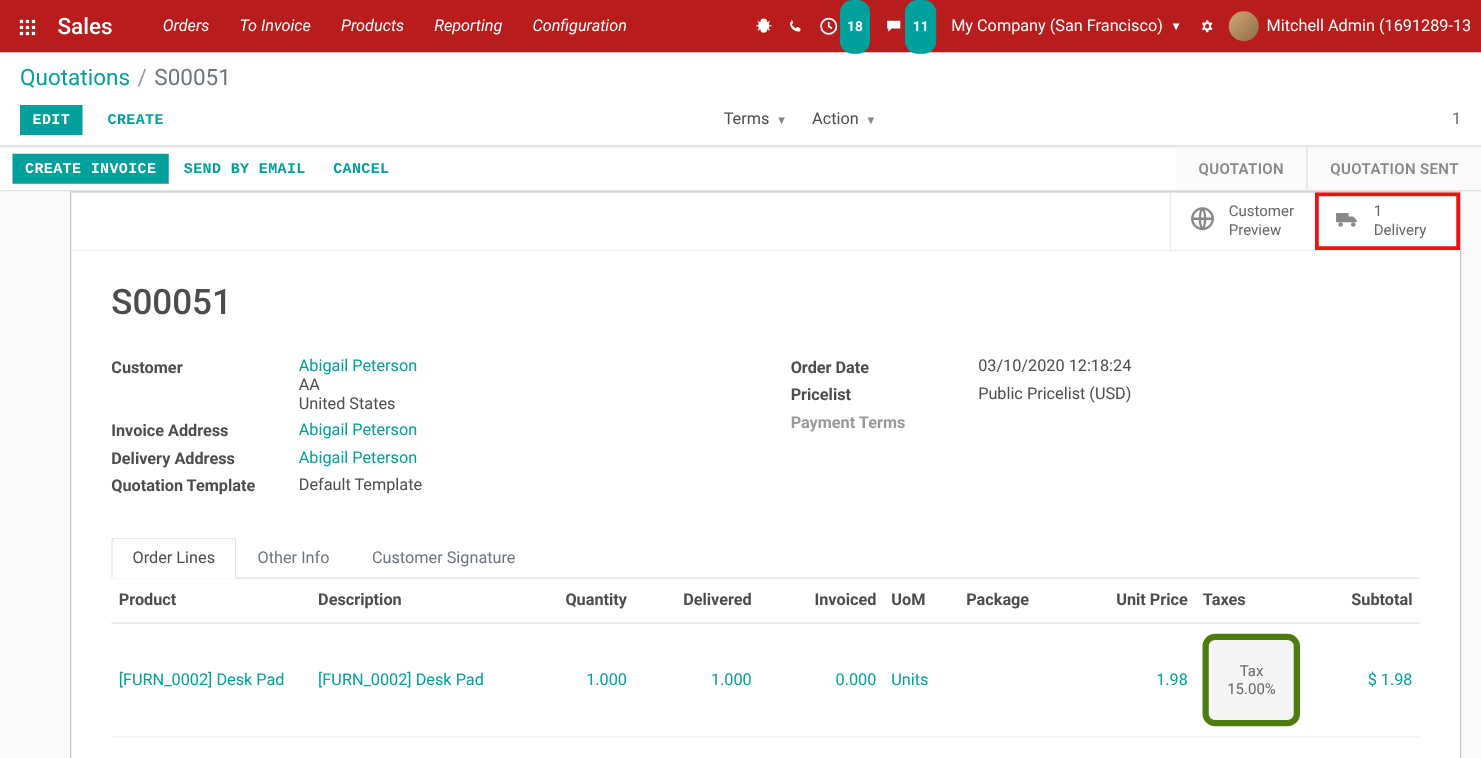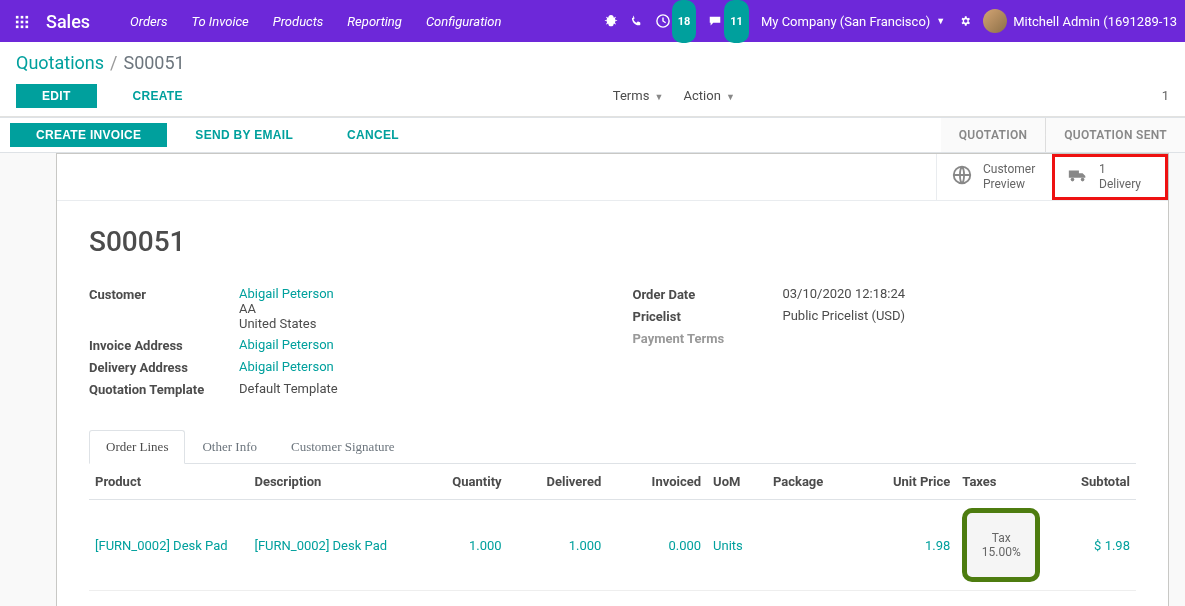--- a/index.html
+++ b/index.html
@@ -1,40 +1,40 @@
 <!DOCTYPE html>
 <html><head>
 <meta charset="utf-8">
 <style>
 * { box-sizing: border-box; margin: 0; padding: 0; }
 body { font-family: -apple-system, BlinkMacSystemFont, "Segoe UI", Roboto, "Helvetica Neue", Arial, sans-serif; font-size: 13px; color: #4c4c4c; background: #f9f9f9; width: 1185px; }
 a { text-decoration: none; }
 
 
-.navbar { background: #6d28d9; height: 42px; display: flex; align-items: center; color: #fff; padding: 0 8px; }
+.navbar { background: #b91c1c; height: 42px; display: flex; align-items: center; color: #fff; padding: 0 8px; }
 .navbar .apps-icon { width: 28px; text-align: center; font-size: 16px; }
 .navbar .brand { font-size: 18px; font-weight: 500; margin-left: 10px; margin-right: 30px; }
 .navbar .menu { display: flex; gap: 4px; font-style: italic; }
 .navbar .menu a { color: #fff; padding: 6px 10px; font-size: 13px; }
 .navbar .spacer { flex: 1; }
 .navbar .right { display: flex; align-items: center; gap: 12px; }
 .navbar .icon-item { color: #fff; display: flex; align-items: center; position: relative; }
 .navbar .badge { background: #00a09d; color: #fff; border-radius: 10px; font-size: 11px; padding: 15px 6px; margin-left: 2px; font-weight: 700; }
 .navbar .company { color: #fff; font-size: 13px; display: flex; align-items: center; }
 .navbar .avatar { width: 24px; height: 24px; border-radius: 50%; background: linear-gradient(135deg, #d4a574, #8b6f47); margin-right: 6px; }
 .navbar .username { color: #fff; font-size: 13px; white-space: nowrap; overflow: hidden; }
 
 
 .control { background: #fff; border-bottom: 1px solid #e2e2e0; padding: 10px 16px 0 16px; }
 .breadcrumb { font-size: 18px; margin-bottom: 10px; display: flex; align-items: center; gap: 6px; }
 .breadcrumb .root { color: #00a09d; }
 .breadcrumb .sep { color: #999; }
 .breadcrumb .cur { color: #6c757d; }
 .ctrl-row { display: flex; align-items: center; padding-bottom: 8px; }
-.btn { display: inline-block; padding: 5px 26px; font-size: 12px; border: none; cursor: pointer; }
+.btn { display: inline-block; padding: 5px 10px; font-size: 12px; border: none; cursor: pointer; font-family: Liberation Mono, monospace; }
 .btn-primary { background: #00a09d; color: #fff; font-weight: 700; letter-spacing: 0.3px; }
 .btn-link { color: #00a09d; background: transparent; font-weight: 700; letter-spacing: 0.3px; }
 .ctrl-center { flex:1; display:flex; justify-content:center; gap: 4px; }
 .dropdown { color: #4c4c4c; padding: 5px 8px; cursor: pointer; font-size: 13px; }
 .dropdown .caret { font-size: 9px; margin-left: 2px; color: #888; }
 .ctrl-right { text-align: right; min-width: 30px; color: #666; font-size: 13px; }
 
 
 .statusbar { background: #fff; border-top: 1px solid #dee2e6; border-bottom: 1px solid #dee2e6; display: flex; align-items: stretch; height: 36px; padding-left: 10px; }
 .statusbar .left-btns { display: flex; align-items: center; gap: 2px; }
@@ -60,21 +60,21 @@
 .cols { display: flex; gap: 40px; }
 .col { flex: 1; }
 .frow { display: flex; align-items: flex-start; margin-bottom: 6px; font-size: 13px; }
 .flabel { width: 150px; font-weight: 700; color: #4c4c4c; padding-top: 1px; }
 .fval { flex: 1; color: #4c4c4c; }
 .fval a { color: #00a09d; }
 .fval .sub { color: #4c4c4c; }
 .muted-label { color: #999; }
 
 
-.tabs { margin-top: 26px; border-bottom: 1px solid #dee2e6; display: flex; font-family: Liberation Serif, serif; }
+.tabs { margin-top: 26px; border-bottom: 1px solid #dee2e6; display: flex; }
 .tab { padding: 8px 16px; border: 1px solid transparent; border-bottom: none; color: #6c757d; cursor: pointer; font-size: 13px; position: relative; top: 1px; }
 .tab.active { border-color: #dee2e6; border-bottom: 1px solid #fff; background: #fff; color: #4c4c4c; border-radius: 3px 3px 0 0; }
 
 
 .ol-table { width: 100%; border-collapse: collapse; margin-top: 0; }
 .ol-table th { text-align: left; font-weight: 700; font-size: 13px; color: #4c4c4c; padding: 10px 6px; border-bottom: 1px solid #dee2e6; }
 .ol-table th.r { text-align: right; }
 .ol-table td { padding: 8px 6px; font-size: 13px; border-bottom: 1px solid #eee; vertical-align: middle; }
 .ol-table td.r { text-align: right; }
 .ol-table td a { color: #00a09d; }

